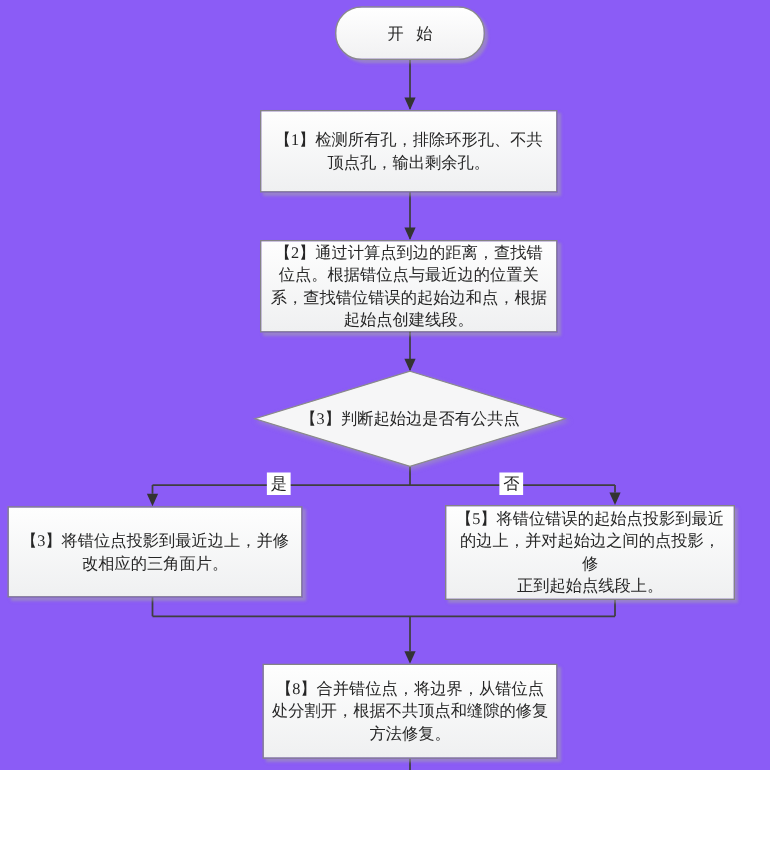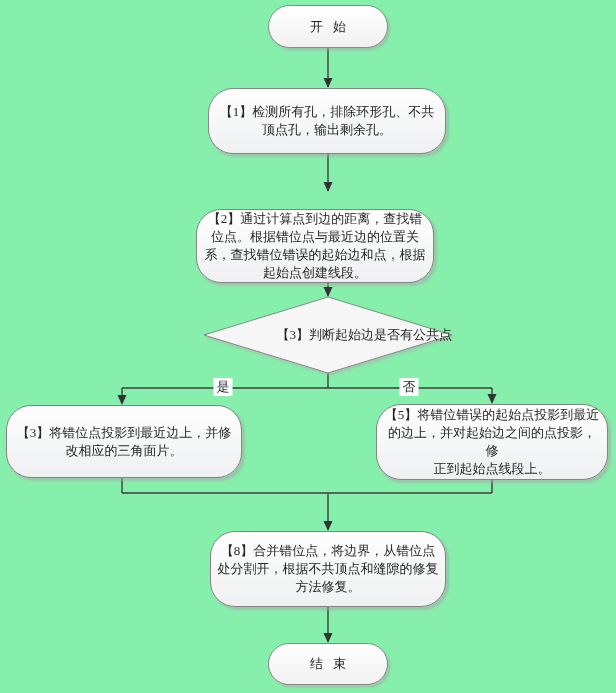--- a/index.html
+++ b/index.html
@@ -1,41 +1,40 @@
 <!DOCTYPE html>
 <html><head>
 <meta charset="utf-8">
 <style>
   html, body { margin: 0; padding: 0; background: #ffffff; }
   .canvas {
     position: relative;
     width: 616px;
-    height: 693px;
-    background: #86efac;
+    height: 616px;
+    background: #8b5cf6;
     font-family: "Liberation Serif", "DejaVu Serif", serif;
     overflow: hidden;
   }
   .connectors {
     position: absolute;
     left: 0; top: 0;
     width: 616px; height: 693px;
     z-index: 1;
   }
   .node {
     position: absolute;
     z-index: 2;
     display: flex;
     align-items: center;
     justify-content: center;
     text-align: center;
     font-size: 13px;
     line-height: 18px;
     color: #262626;
     box-sizing: border-box;
-    border-radius: 25px;
   }
   .node span { white-space: pre-line; }
   .box {
     border: 1px solid #848484;
     background: linear-gradient(180deg, #fefefe 0%, #eff0f1 100%);
     box-shadow: 2.5px 2.5px 2px rgba(165,165,165,0.5);
     padding: 3px 5px;
   }
   .terminal {
     border: 1px solid #8a8a8a;
@@ -85,40 +84,40 @@
 
   <div class="node terminal" style="left:268px; top:5px; width:120px; height:43px;">
     <span>开始</span>
   </div>
 
   <div class="node box" style="left:208px; top:88px; width:238px; height:66px;">
     <span>【1】检测所有孔，排除环形孔、不共
 顶点孔，输出剩余孔。</span>
   </div>
 
-  <div class="node box" style="left:196px; top:192px; width:238px; height:74px;margin-top:17px;">
+  <div class="node box" style="left:208px; top:192px; width:238px; height:74px;">
     <span>【2】通过计算点到边的距离，查找错
 位点。根据错位点与最近边的位置关
 系，查找错位错误的起始边和点，根据
 起始点创建线段。</span>
   </div>
 
-  <div class="node decision-text" style="left:204px; top:297px; width:248px; height:76px;justify-content:flex-end;">
+  <div class="node decision-text" style="left:204px; top:297px; width:248px; height:76px;">
     <span>【3】判断起始边是否有公共点</span>
   </div>
 
   <span class="branch-label" style="left:223px; top:387px;">是</span>
   <span class="branch-label" style="left:409px; top:387px;">否</span>
 
   <div class="node box" style="left:6px; top:405px; width:236px; height:73px;">
     <span>【3】将错位点投影到最近边上，并修
 改相应的三角面片。</span>
   </div>
 
-  <div class="node box" style="left:376px; top:404px; width:232px; height:76px;">
+  <div class="node box" style="left:356px; top:404px; width:232px; height:76px;">
     <span>【5】将错位错误的起始点投影到最近
 的边上，并对起始边之间的点投影，修
 正到起始点线段上。</span>
   </div>
 
   <div class="node box" style="left:210px; top:531px; width:236px; height:76px;">
     <span>【8】合并错位点，将边界，从错位点
 处分割开，根据不共顶点和缝隙的修复
 方法修复。</span>
   </div>

